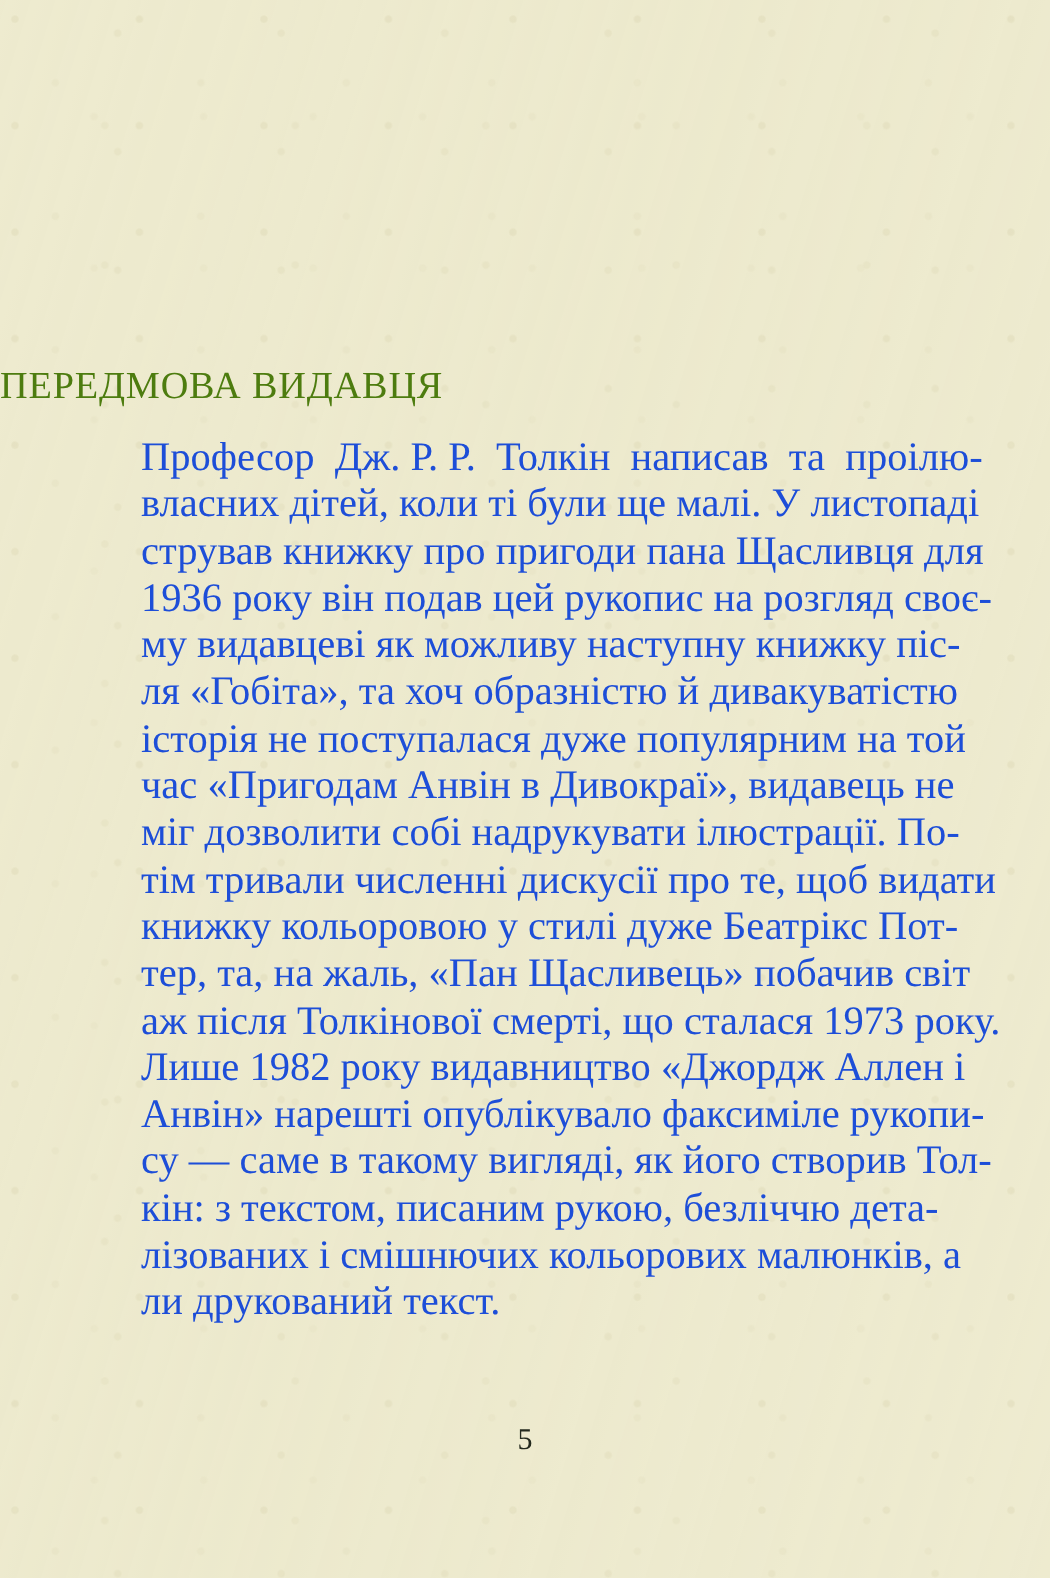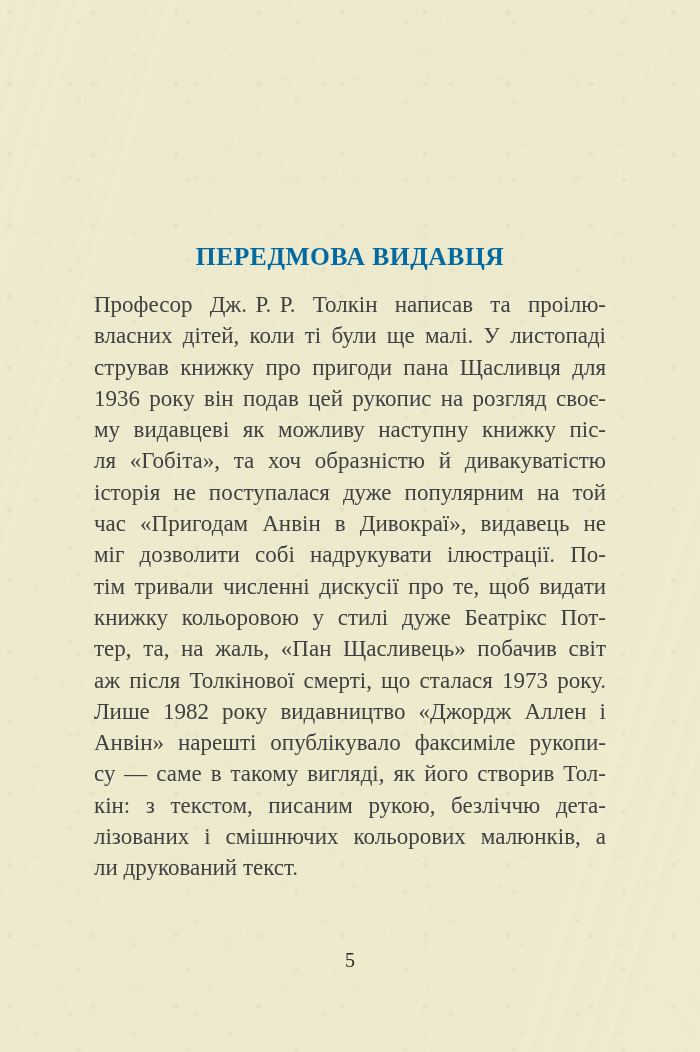--- a/index.html
+++ b/index.html
@@ -37,40 +37,39 @@
     position: absolute;
     inset: 0;
   }
 
   
   .chapter-title {
     position: absolute;
     top: 227px;
     left: 0;
     right: 0;
-    text-align: center;
     font-size: 25.5px;
-    font-weight: bold;
+    font-weight: normal;
     letter-spacing: .55px;
     line-height: 1;
-    color: #0369a1;
+    color: #4d7c0f;
     white-space: nowrap;
   }
 
   
   .body-copy {
     position: absolute;
     top: 289px;
     left: 94px;
     width: 512px;
-    font-size: 23px;
+    font-size: 27px;
     line-height: 31.3px;
     text-align: justify;
     text-align-last: left;
-    color: #404040;
+    color: #1d4ed8;
     hyphens: manual;
     -webkit-hyphens: manual;
   }
   
   .line {
     display: block;
     text-align: justify;
     text-align-last: justify;
     white-space: pre;
   }

